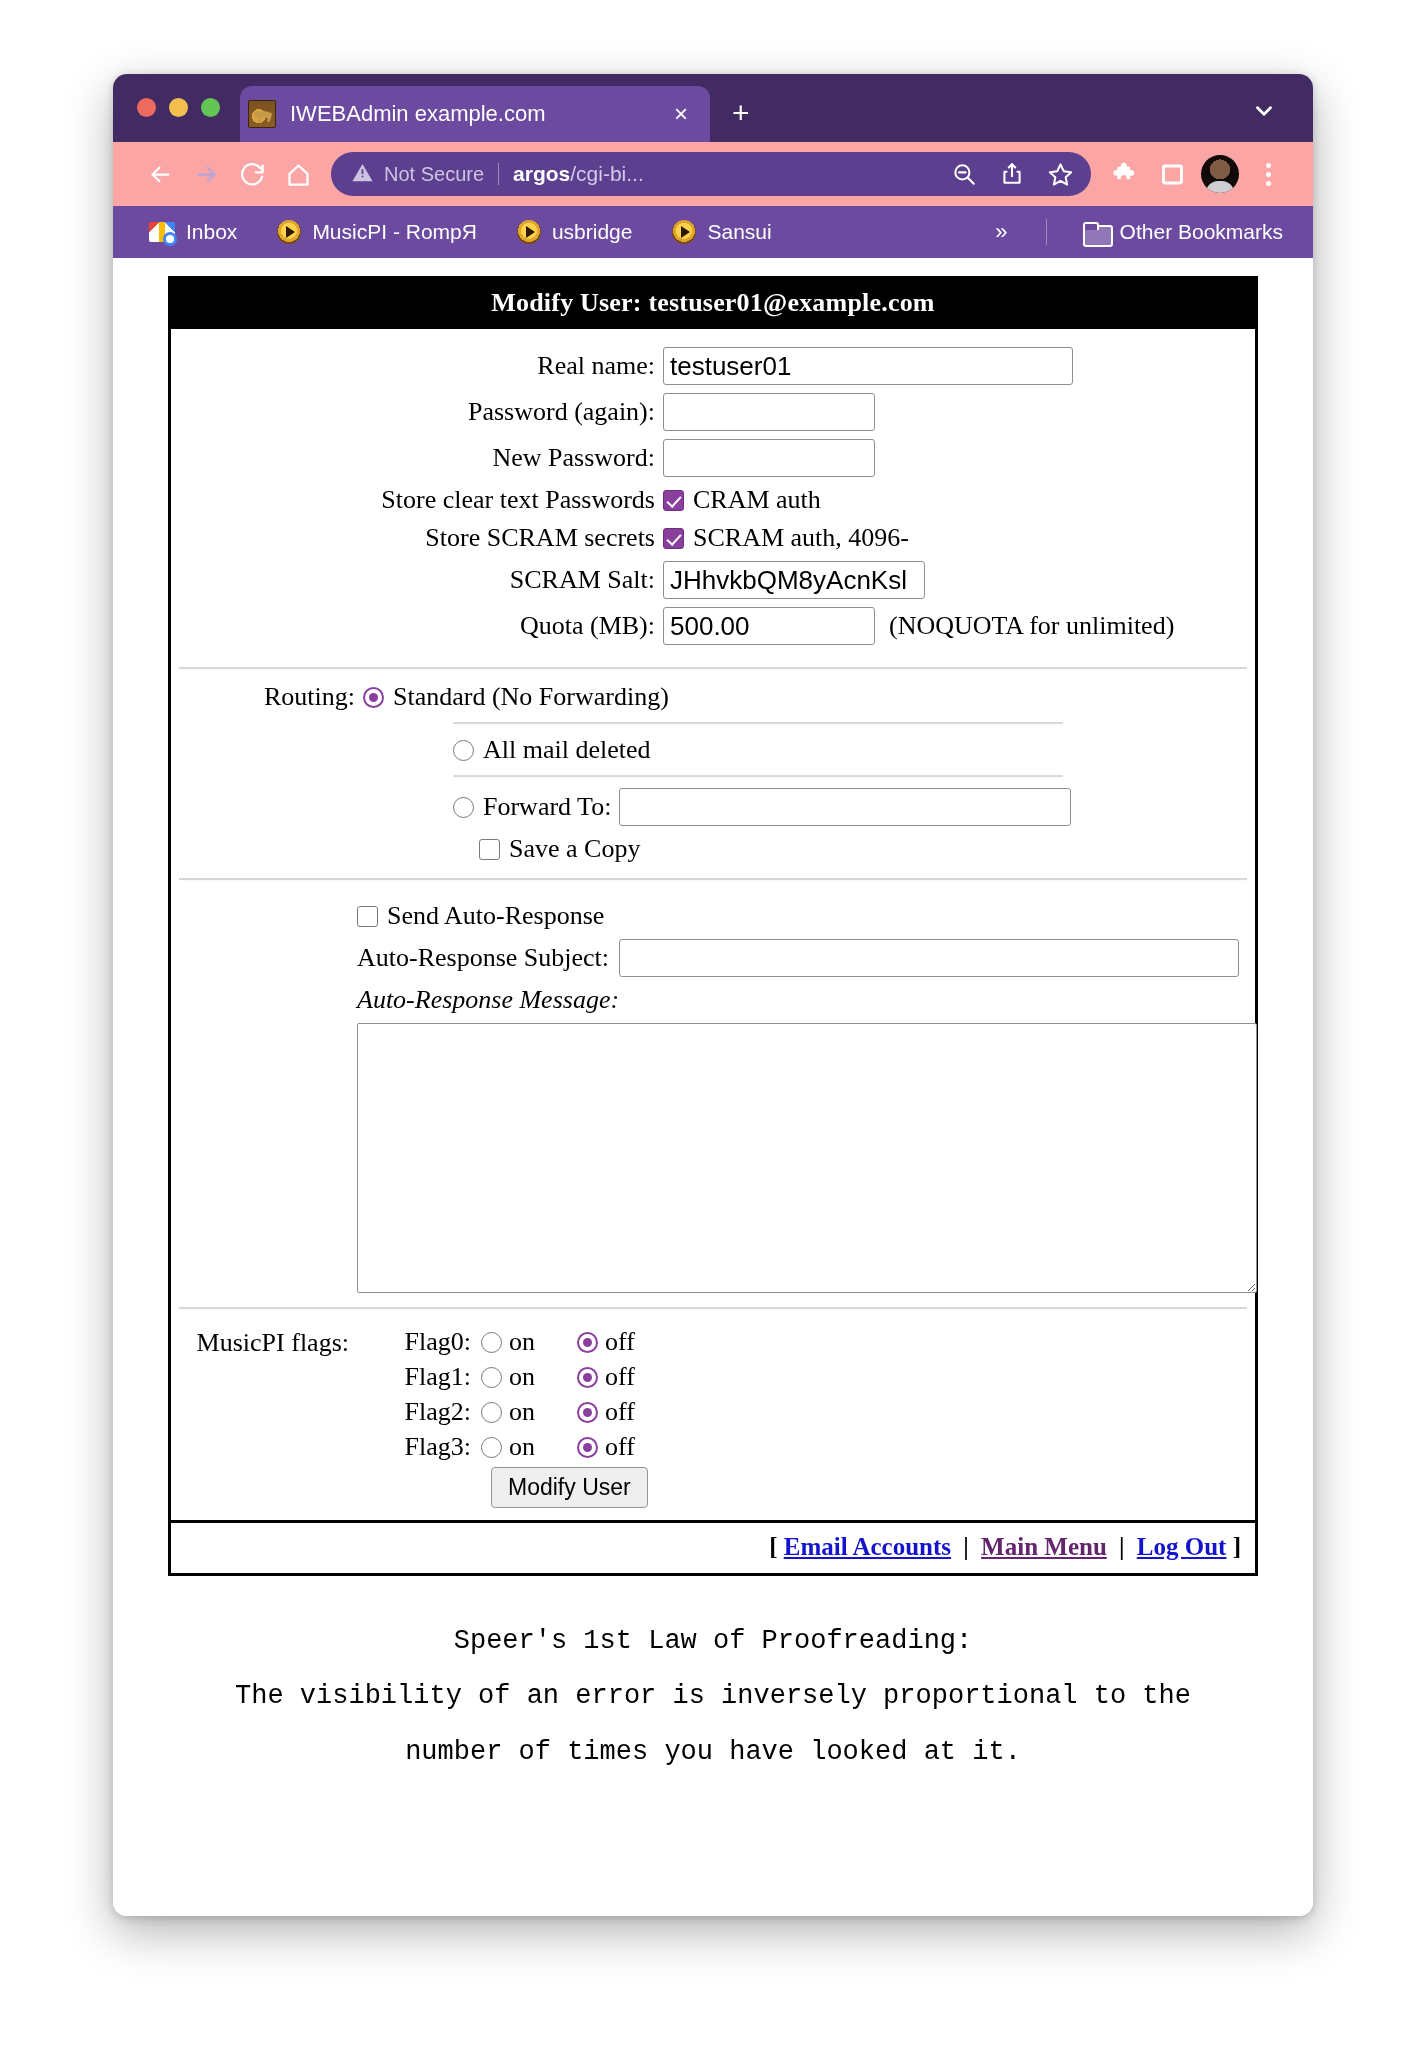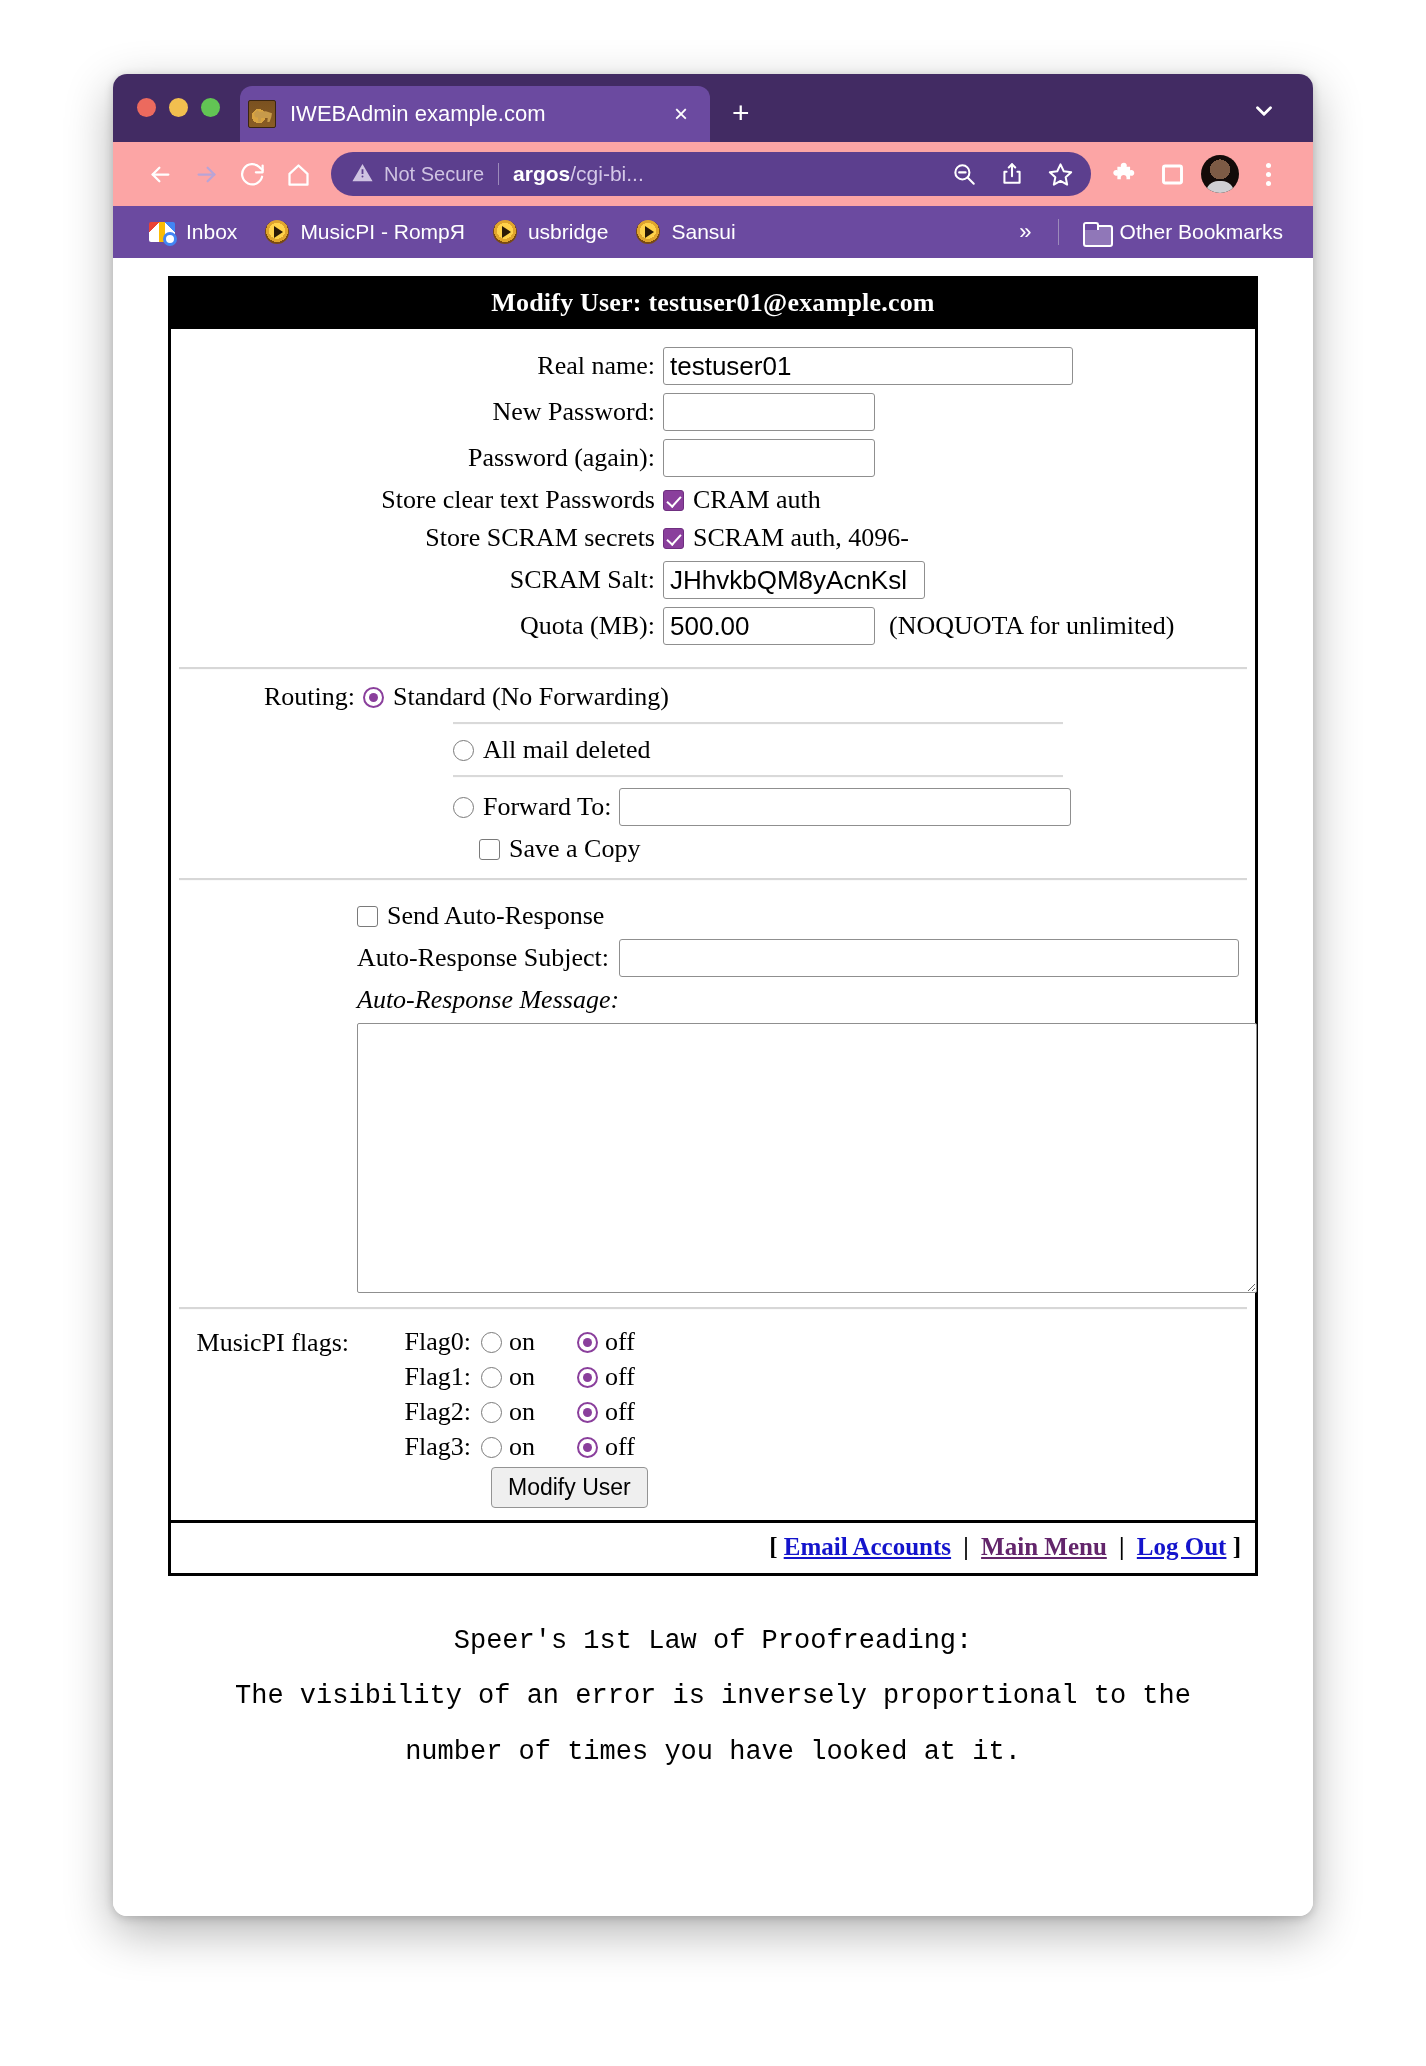--- a/index.html
+++ b/index.html
@@ -147,21 +147,21 @@
   }
   .kebab { display:flex; flex-direction:column; gap:4px; align-items:center; }
   .kebab i { width:5px; height:5px; border-radius:50%; background:#fff; display:block; }
 
   
   .bookmarks {
     height: 52px;
     background: #6b4aa0;
     display: flex; align-items: center;
     padding: 0 16px 0 22px;
-    gap: 0;
+    gap: 12px;
   }
   .bm {
     display: flex; align-items: center; gap: 11px;
     padding: 4px 14px;
     color: #ffffff; font-size: 21px;
     white-space: nowrap; cursor: pointer;
     border-radius: 5px;
   }
   .bm-play {
     width: 24px; height: 24px; border-radius: 50%;
@@ -473,25 +473,25 @@
       <div class="iweb">
 
         <div class="iweb-header">Modify User: testuser01@example.com</div>
 
         <div class="sec">
           <div class="row">
             <div class="lbl lbl-col">Real name:</div>
             <input class="txt w-realname" type="text" value="testuser01" style="">
           </div>
           <div class="row">
+            <div class="lbl lbl-col">Password (again):</div>
+            <input class="txt w-pass" type="password" value="" style="">
+          </div>
+          <div class="row">
             <div class="lbl lbl-col">New Password:</div>
-            <input class="txt w-pass" type="password" value="" style="">
-          </div>
-          <div class="row">
-            <div class="lbl lbl-col">Password (again):</div>
             <input class="txt w-pass" type="password" value="" style="">
           </div>
           <div class="row">
             <div class="lbl lbl-col">Store clear text Passwords</div>
             <span class="inline">
               <input type="checkbox" checked="" style="">
               <span class="inline-lbl">CRAM auth</span>
             </span>
           </div>
           <div class="row">

